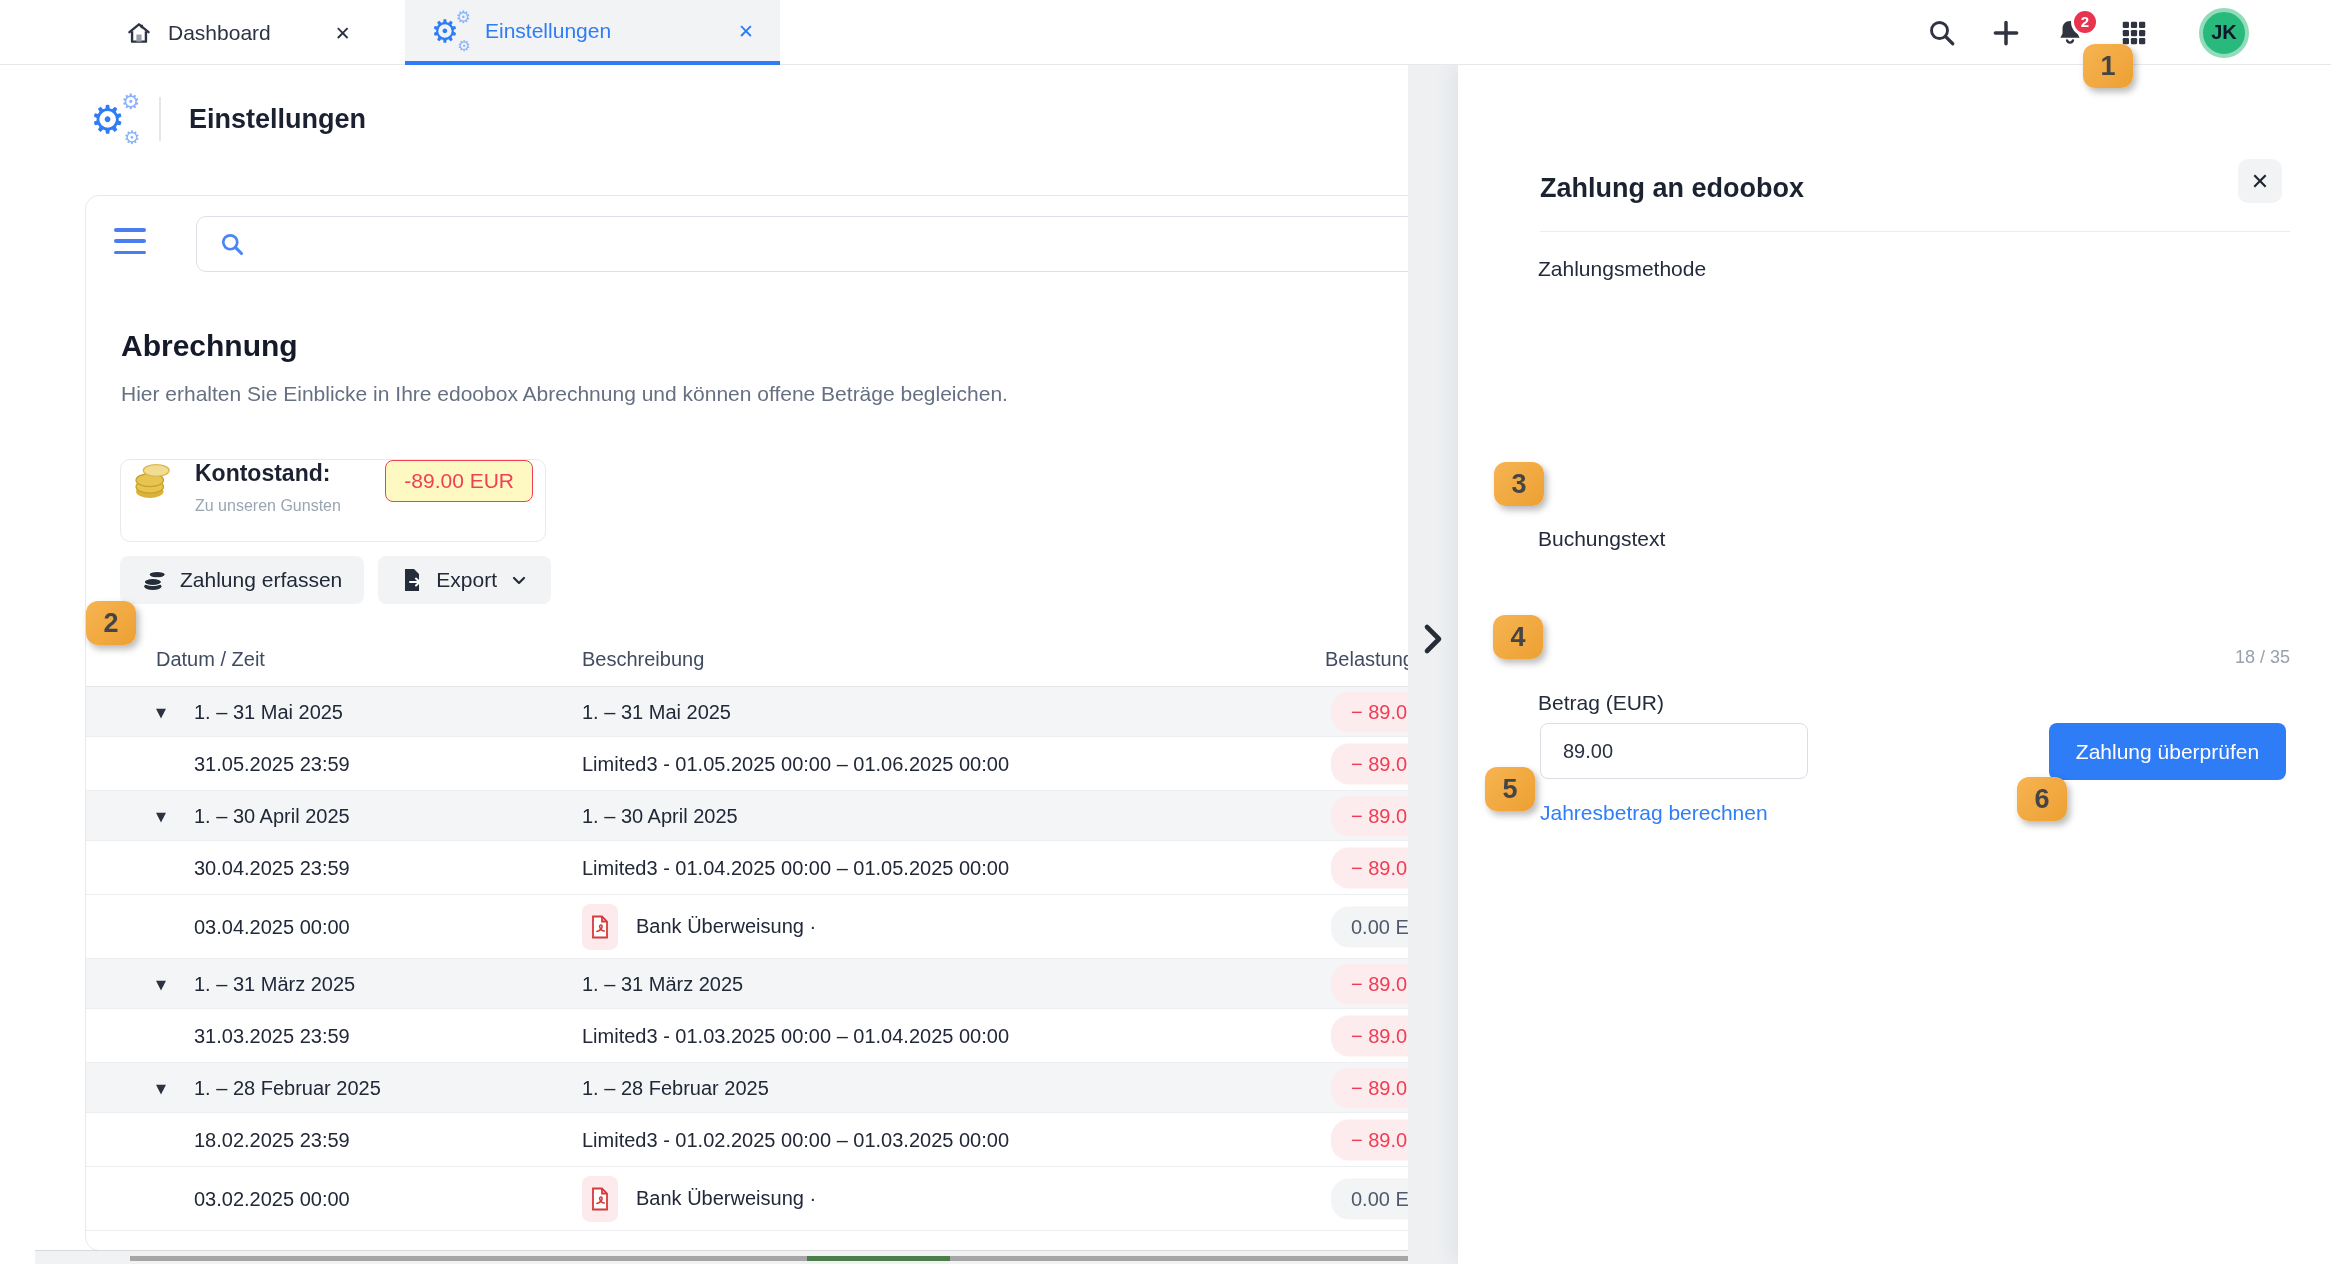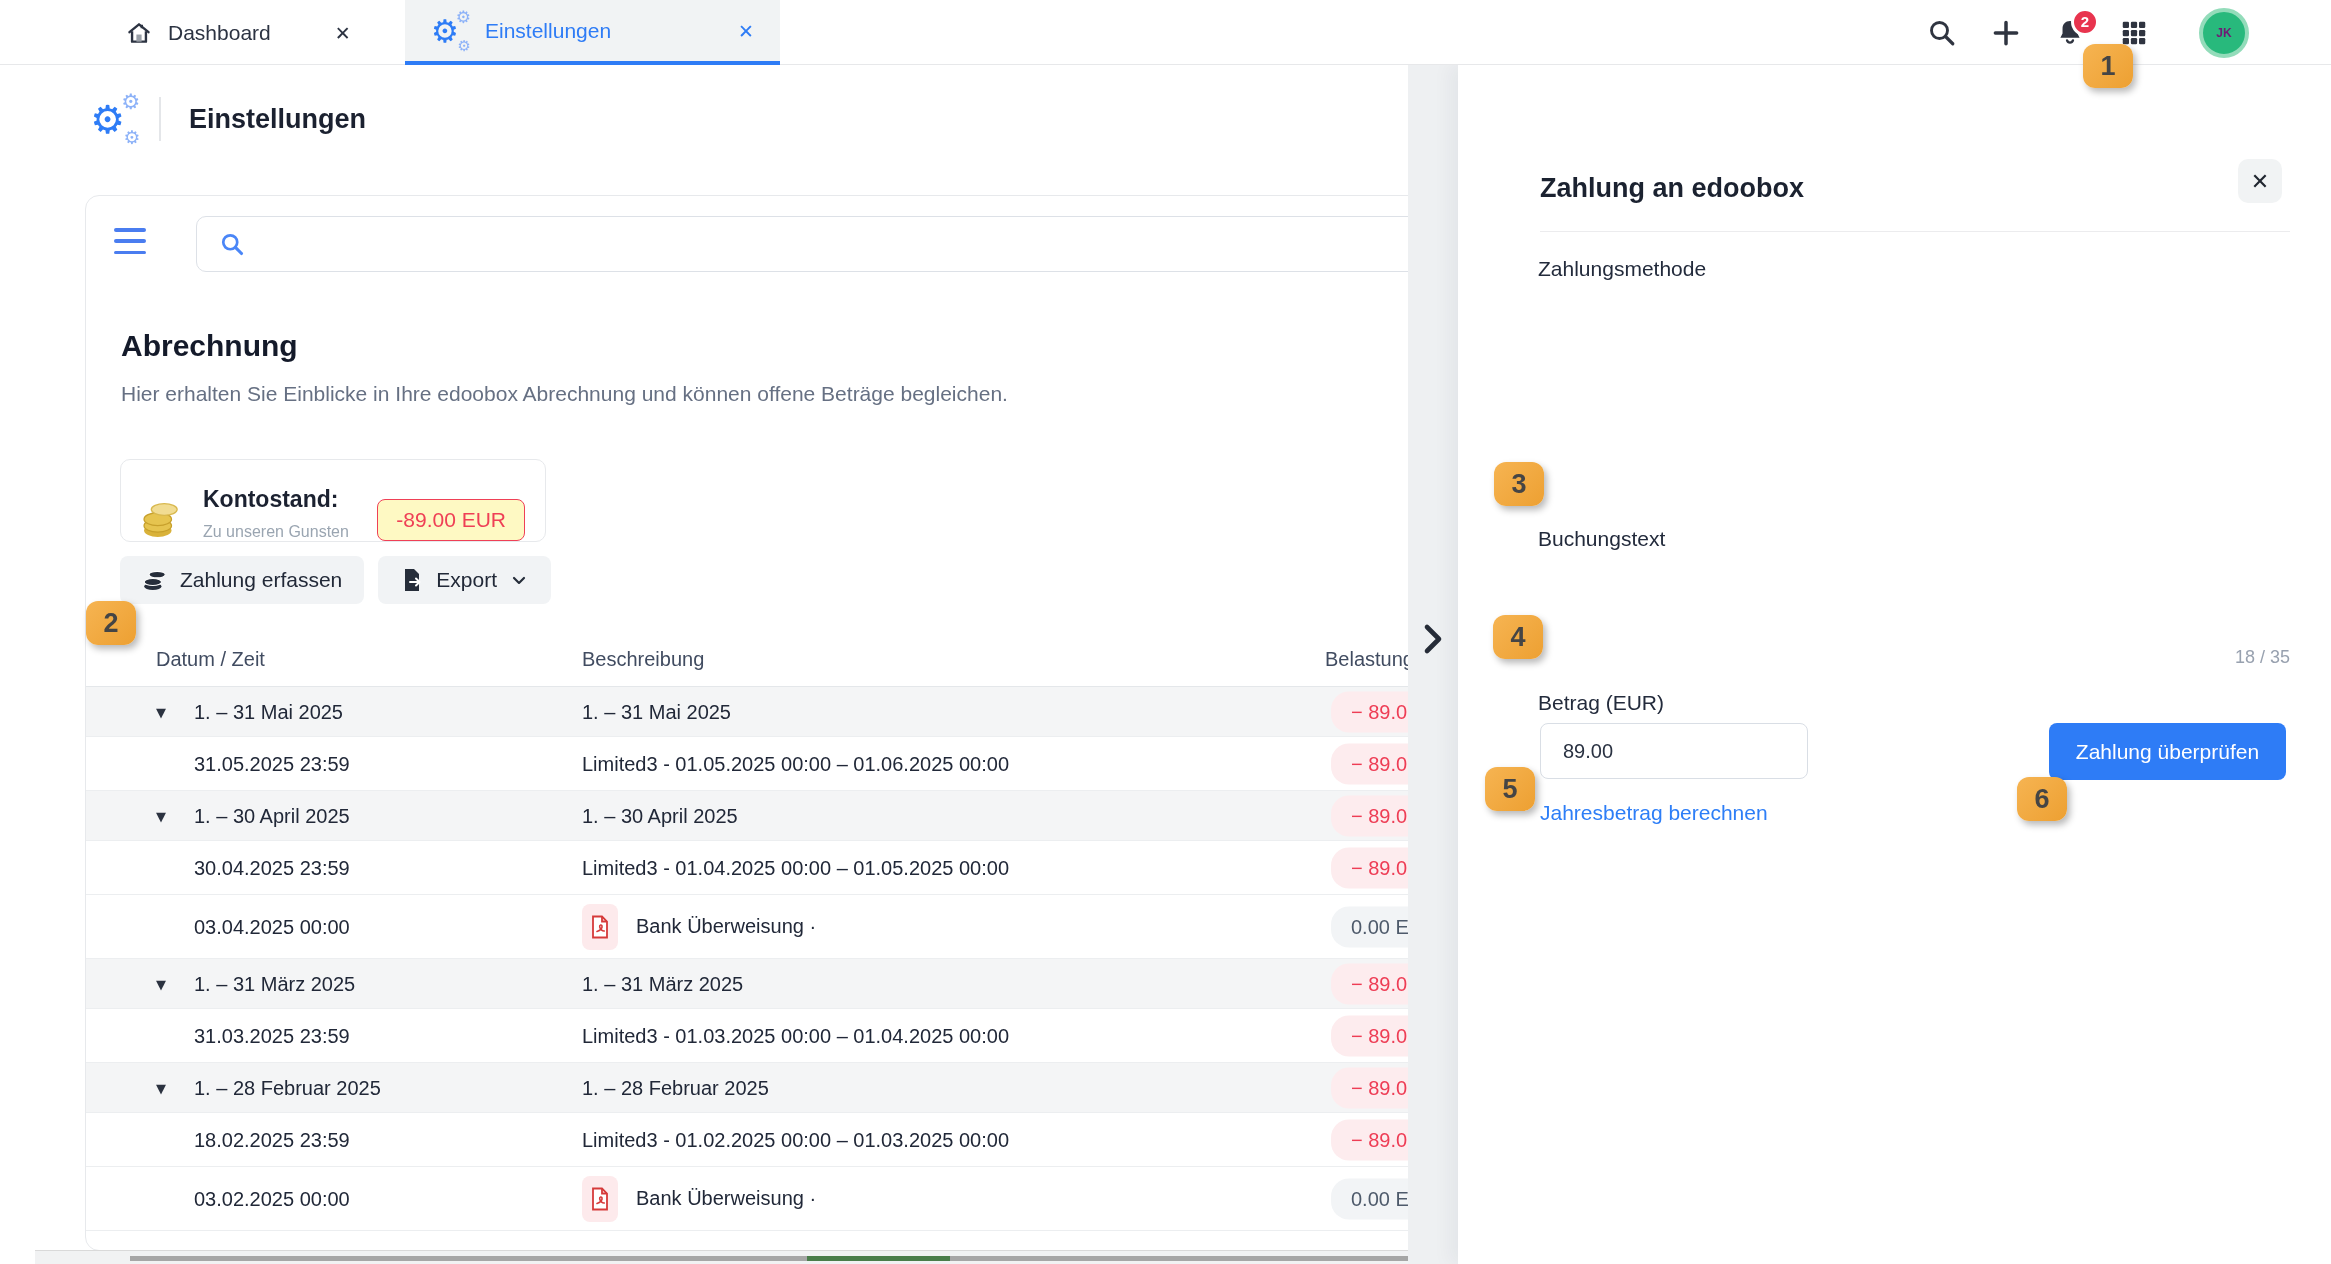--- a/index.html
+++ b/index.html
@@ -21,40 +21,40 @@
   .gear-wrap .g1{position:absolute;left:0;top:2px;font-size:31px;color:#2e7cf6;font-family:"DejaVu Sans",sans-serif;}
   .gear-wrap .g2{position:absolute;right:-2px;top:-4px;font-size:17px;color:#8db2f8;font-family:"DejaVu Sans",sans-serif;}
   .gear-wrap .g3{position:absolute;right:-2px;bottom:-4px;font-size:15px;color:#8db2f8;font-family:"DejaVu Sans",sans-serif;}
 
   .top-icons{position:absolute;left:1925px;top:0;height:65px;display:flex;align-items:center;gap:30px;}
   .icon-btn{width:34px;height:34px;display:flex;align-items:center;justify-content:center;cursor:pointer;position:relative;}
   .notif-badge{position:absolute;top:-8px;right:-12px;min-width:28px;height:28px;border-radius:14px;
     background:#e8344e;color:#fff;font-size:15px;font-weight:bold;display:flex;align-items:center;justify-content:center;
     border:3px solid #fff;}
   .avatar{width:50px;height:50px;border-radius:50%;background:#28b97c;border:4px solid #93dcba;
-    color:#701a75;font-weight:bold;font-size:12px;display:flex;align-items:center;justify-content:center;margin-left:18px;cursor:pointer;}
+    color:#0f172a;font-weight:bold;font-size:20px;display:flex;align-items:center;justify-content:center;margin-left:18px;cursor:pointer;}
 
   
   .main{position:absolute;left:35px;top:65px;width:1373px;height:1199px;background:#fff;overflow:hidden;z-index:8;}
   .page-header{position:absolute;left:60px;top:32px;display:flex;align-items:center;}
   .page-header .vline{width:2px;height:44px;background:#e4e6e9;margin:0 28px 0 26px;}
   .page-title{font-size:27px;font-weight:600;color:#1b2130;}
 
   .card{position:absolute;left:50px;top:130px;width:1450px;height:1056px;border:1px solid #e7e9ec;border-radius:14px;background:#fff;}
   .hamburger{position:absolute;left:28px;top:32px;width:32px;height:26px;display:flex;flex-direction:column;justify-content:space-between;cursor:pointer;}
   .hamburger span{display:block;height:3.5px;border-radius:2px;background:#4a7df0;}
   .searchbox{position:absolute;left:110px;top:20px;width:1312px;height:56px;border:1.5px solid #dde1e7;border-radius:10px;
     display:flex;align-items:center;padding-left:22px;background:#fff;}
   .searchbox input{border:none;outline:none;flex:1;font-size:20px;margin-left:14px;color:#2a3140;background:transparent;}
 
   .section-title{position:absolute;left:35px;top:133px;font-size:30px;font-weight:700;color:#141a2a;}
   .section-sub{position:absolute;left:35px;top:186px;font-size:21px;color:#667083;}
 
   .balance-card{position:absolute;left:34px;top:263px;width:426px;height:83px;border:1px solid #e7e9ec;border-radius:10px;
-    display:flex;align-items:flex-end;padding:0 20px;}
+    display:flex;align-items:flex-start;padding:0 12px;}
   .balance-text{margin-left:22px;}
   .balance-label{font-size:23px;font-weight:700;color:#1b2130;}
   .balance-sub{font-size:16px;color:#9aa5b1;margin-top:10px;}
   .balance-pill{margin-left:auto;border:1.5px solid #ef4056;background:#fef9c3;color:#ef4056;
     font-size:21px;border-radius:8px;padding:8px 18px;}
 
   .actions{position:absolute;left:34px;top:360px;display:flex;gap:14px;}
   .act-btn{height:48px;background:#f1f3f5;border-radius:8px;display:flex;align-items:center;gap:12px;
     padding:0 22px;font-size:21px;color:#222938;cursor:pointer;}
 

